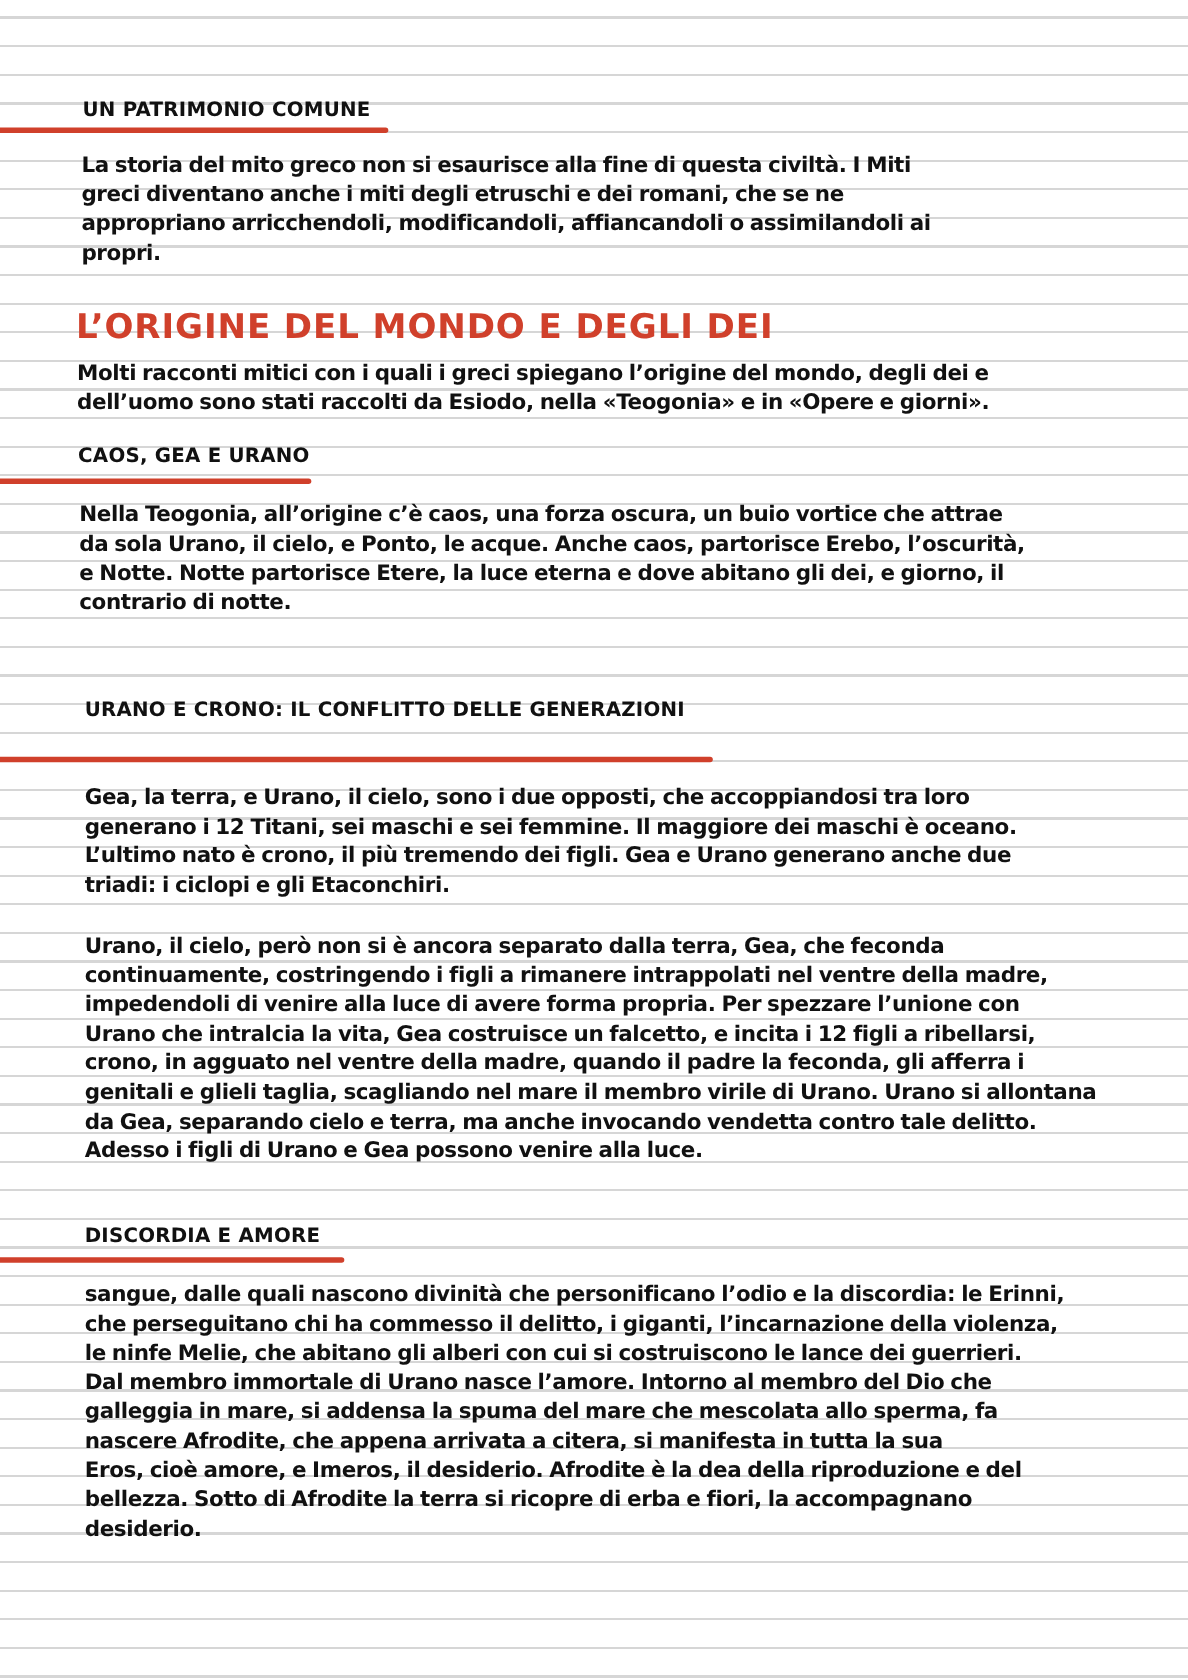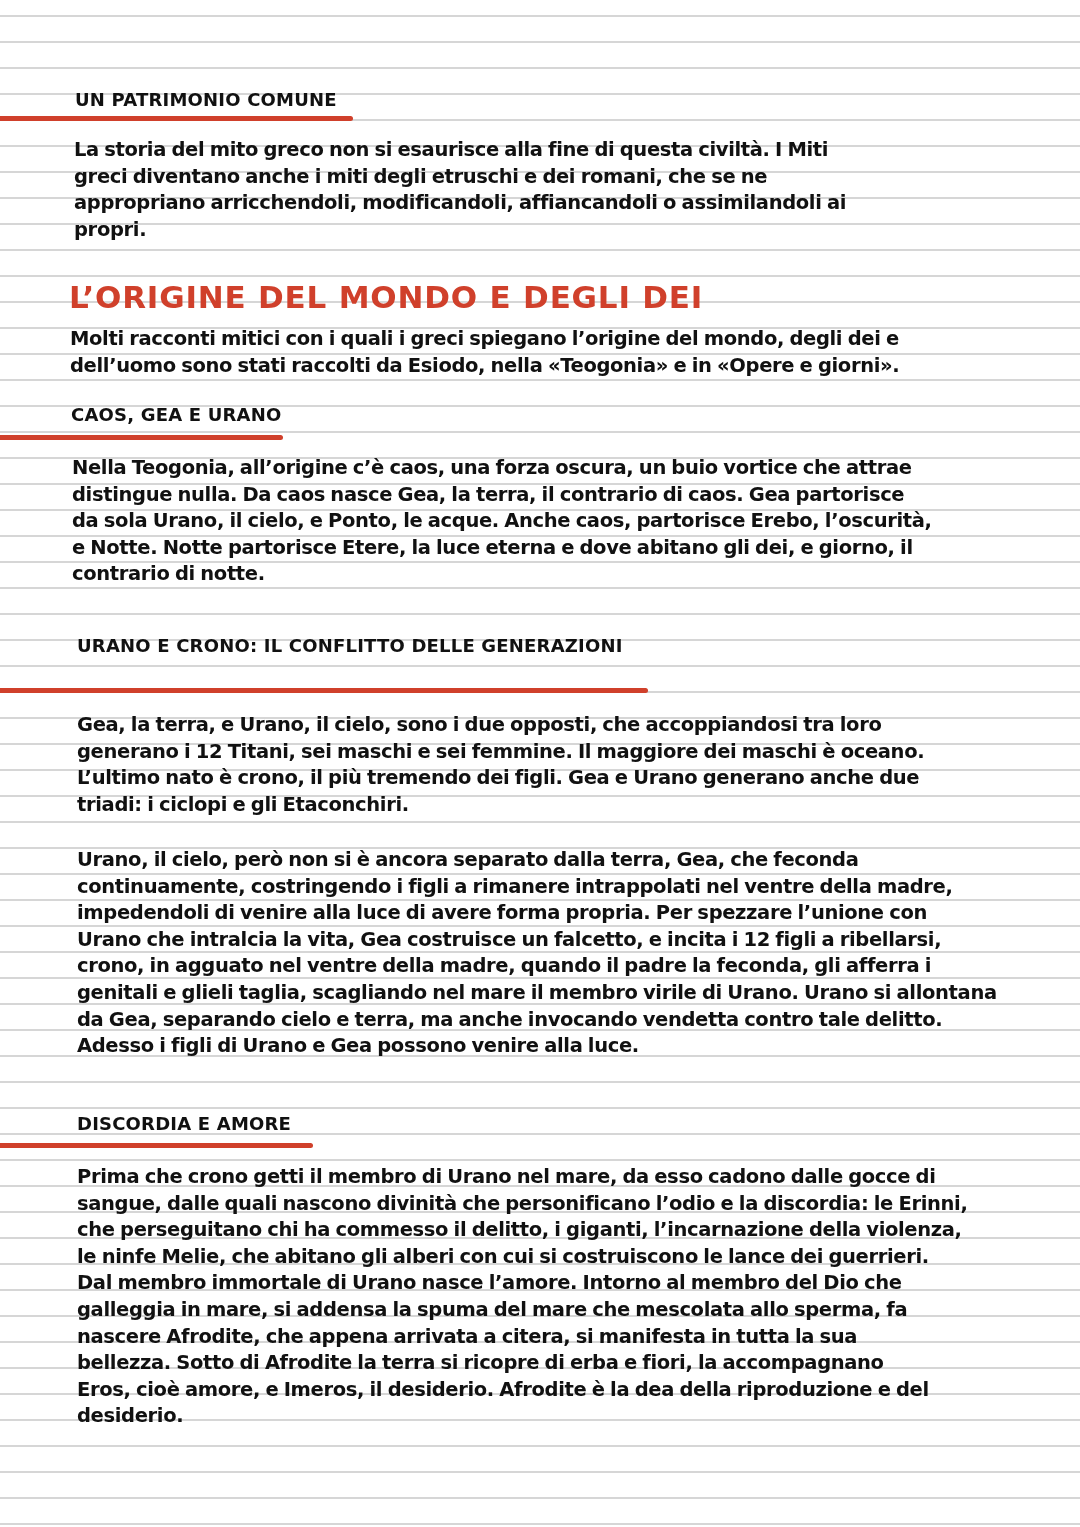--- a/index.html
+++ b/index.html
@@ -79,21 +79,20 @@
   <div class="title" style="left:69px; top:279px;">L’ORIGINE DEL MONDO E DEGLI DEI</div>
   <div class="para" style="left:70px; top:326px;">
     <span class="line">Molti racconti mitici con i quali i greci spiegano l’origine del mondo, degli dei e</span>
     <span class="line">dell’uomo sono stati raccolti da Esiodo, nella «Teogonia» e in «Opere e giorni».</span>
   </div>
 
   <div class="subhead" style="left:71px; top:404px;">CAOS, GEA E URANO</div>
   <div class="underline" style="top:435px; width:283px;"></div>
   <div class="para" style="left:72px; top:455px;">
     <span class="line">Nella Teogonia, all’origine c’è caos, una forza oscura, un buio vortice che attrae</span>
-    <span class="line">distingue nulla. Da caos nasce Gea, la terra, il contrario di caos. Gea partorisce</span>
     <span class="line">da sola Urano, il cielo, e Ponto, le acque. Anche caos, partorisce Erebo, l’oscurità,</span>
     <span class="line">e Notte. Notte partorisce Etere, la luce eterna e dove abitano gli dei, e giorno, il</span>
     <span class="line">contrario di notte.</span>
   </div>
 
   <div class="subhead" style="left:77px; top:635px;">URANO E CRONO: IL CONFLITTO DELLE GENERAZIONI</div>
   <div class="underline" style="top:688px; width:648px;"></div>
   <div class="para" style="left:77px; top:712px;">
     <span class="line">Gea, la terra, e Urano, il cielo, sono i due opposti, che accoppiandosi tra loro</span>
     <span class="line">generano i 12 Titani, sei maschi e sei femmine. Il maggiore dei maschi è oceano.</span>
@@ -107,25 +106,24 @@
     <span class="line">Urano che intralcia la vita, Gea costruisce un falcetto, e incita i 12 figli a ribellarsi,</span>
     <span class="line">crono, in agguato nel ventre della madre, quando il padre la feconda, gli afferra i</span>
     <span class="line">genitali e glieli taglia, scagliando nel mare il membro virile di Urano. Urano si allontana</span>
     <span class="line">da Gea, separando cielo e terra, ma anche invocando vendetta contro tale delitto.</span>
     <span class="line">Adesso i figli di Urano e Gea possono venire alla luce.</span>
   </div>
 
   <div class="subhead" style="left:77px; top:1113px;">DISCORDIA E AMORE</div>
   <div class="underline" style="top:1143px; width:313px;"></div>
   <div class="para" style="left:77px; top:1164px;">
-    <span class="line">Prima che crono getti il membro di Urano nel mare, da esso cadono dalle gocce di</span>
     <span class="line">sangue, dalle quali nascono divinità che personificano l’odio e la discordia: le Erinni,</span>
     <span class="line">che perseguitano chi ha commesso il delitto, i giganti, l’incarnazione della violenza,</span>
     <span class="line">le ninfe Melie, che abitano gli alberi con cui si costruiscono le lance dei guerrieri.</span>
     <span class="line">Dal membro immortale di Urano nasce l’amore. Intorno al membro del Dio che</span>
     <span class="line">galleggia in mare, si addensa la spuma del mare che mescolata allo sperma, fa</span>
     <span class="line">nascere Afrodite, che appena arrivata a citera, si manifesta in tutta la sua</span>
+    <span class="line">Eros, cioè amore, e Imeros, il desiderio. Afrodite è la dea della riproduzione e del</span>
     <span class="line">bellezza. Sotto di Afrodite la terra si ricopre di erba e fiori, la accompagnano</span>
-    <span class="line">Eros, cioè amore, e Imeros, il desiderio. Afrodite è la dea della riproduzione e del</span>
     <span class="line">desiderio.</span>
   </div>
 
 </div>
 
 </body></html>

